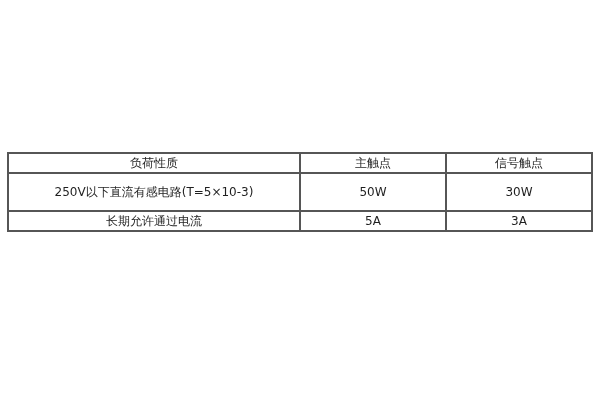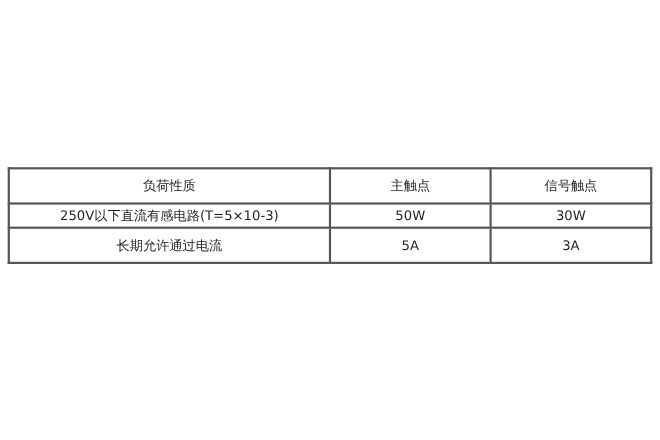--- a/index.html
+++ b/index.html
@@ -33,24 +33,24 @@
     font-size: 12px;
     font-weight: normal;
     color: #1f1f1f;
     text-align: center;
     vertical-align: middle;
     padding: 0;
     line-height: 1;
     overflow: hidden;
     white-space: nowrap;
   }
-  table.spec tr.r-header { height: 32px; }
-  table.spec tr.r-0 { height: 22px; }
+  table.spec tr.r-header { height: 20px; }
+  table.spec tr.r-0 { height: 38px; }
   table.spec tr.r-1 { height: 20px; }
-  table.spec tr.r-2 { height: 32px; }
+  table.spec tr.r-2 { height: 20px; }
 </style>
 </head>
 <body>
 
 <div class="screen">
   <table class="spec">
     <colgroup>
       <col class="c0">
       <col class="c1">
       <col class="c2">

